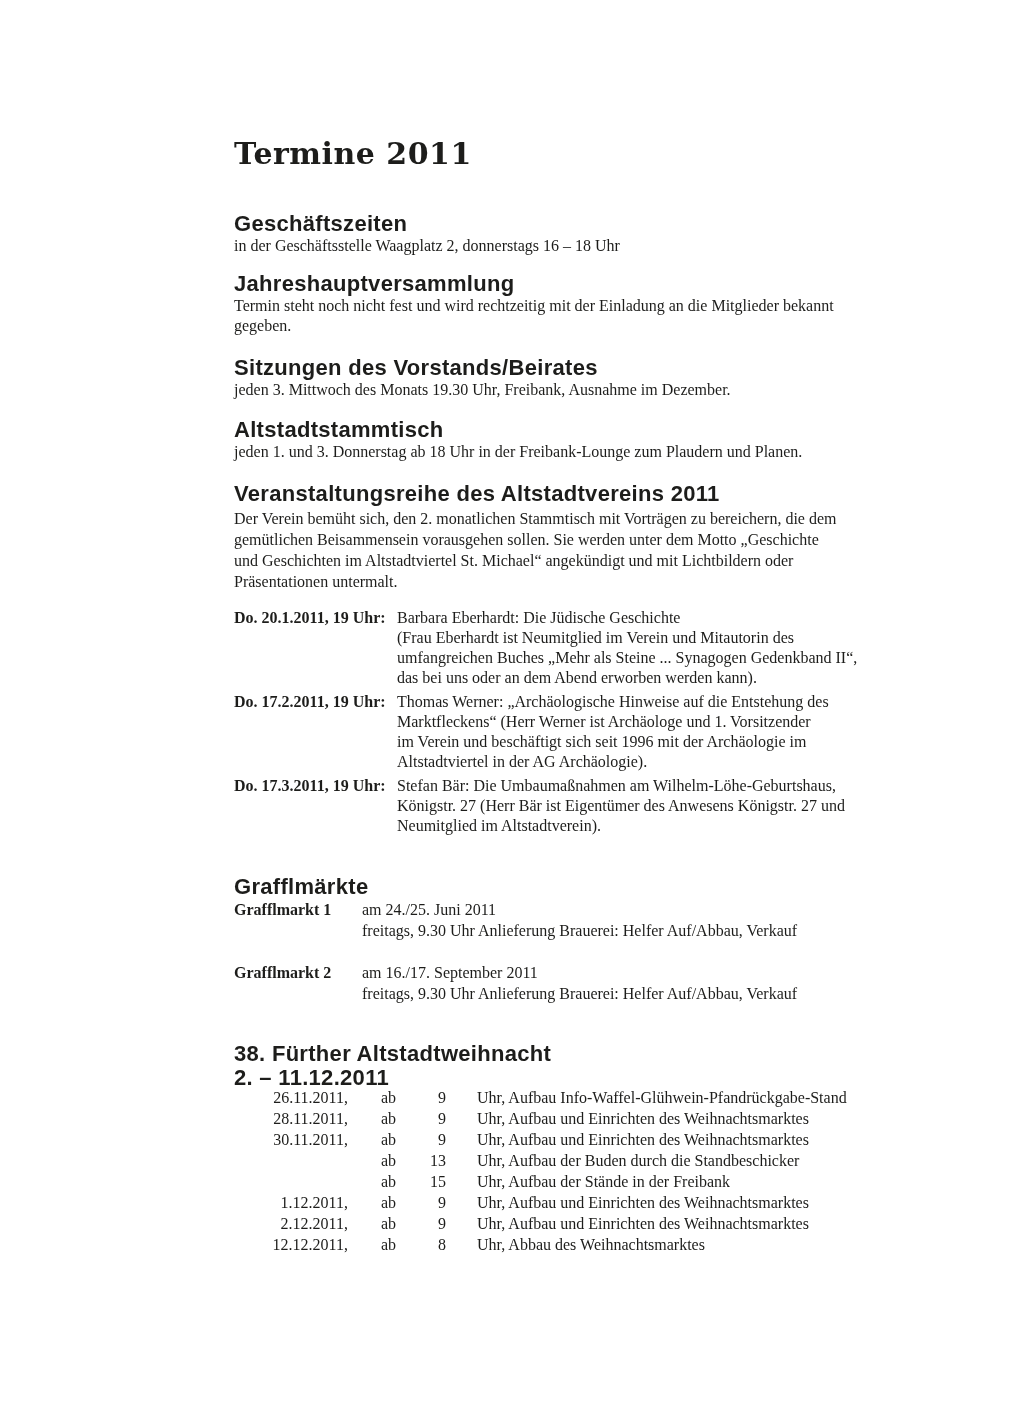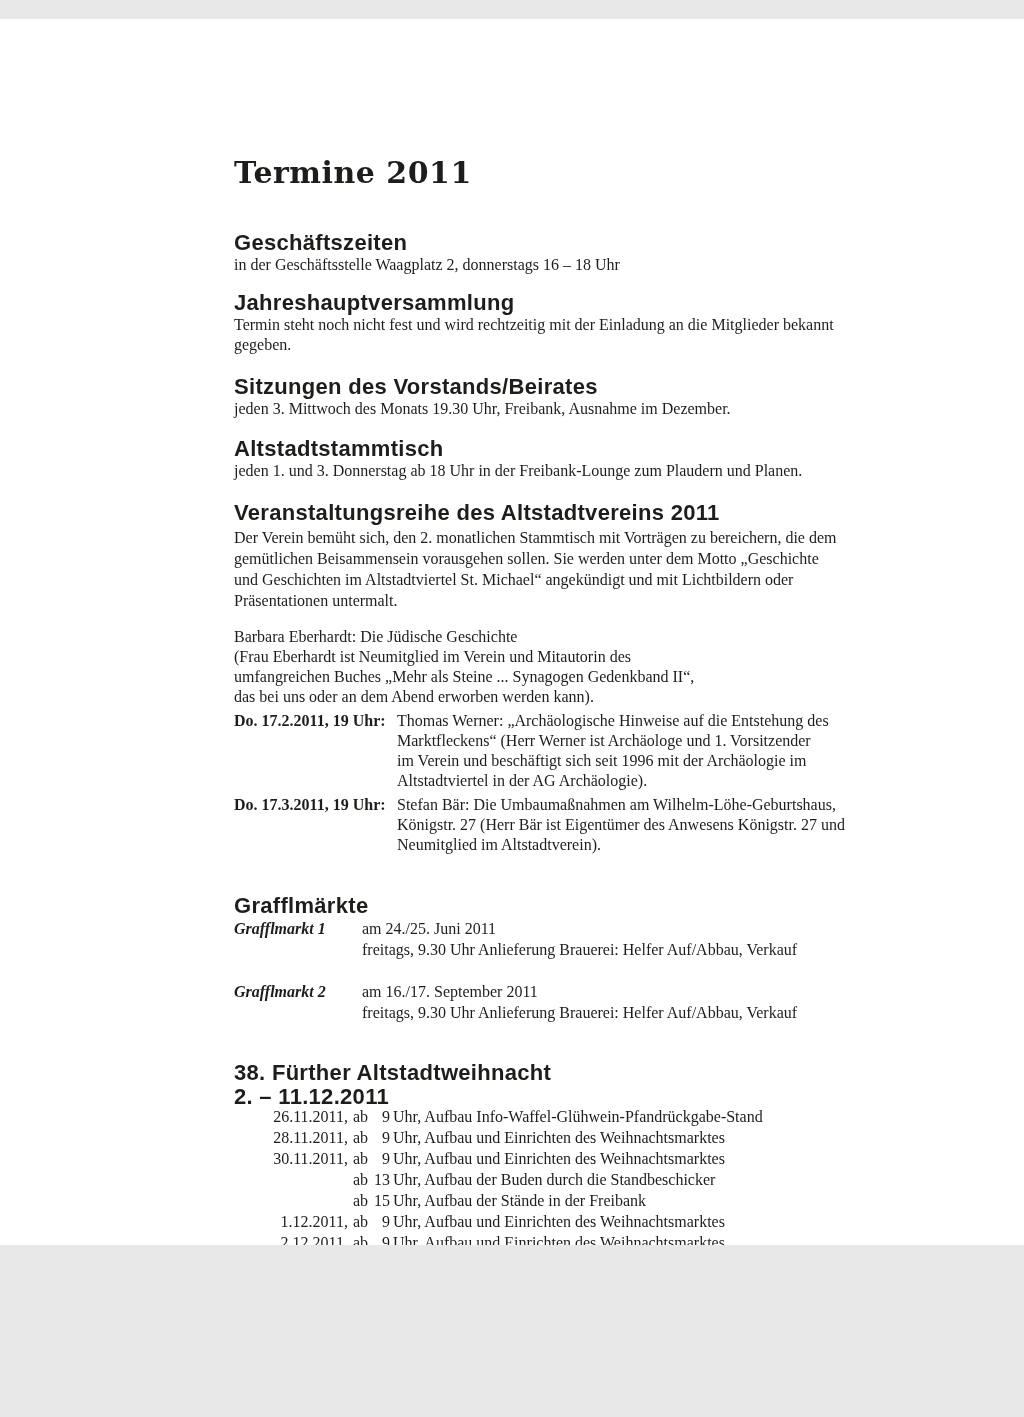--- a/index.html
+++ b/index.html
@@ -1,24 +1,23 @@
 <!DOCTYPE html>
 <html><head>
 <meta charset="utf-8">
 <style>
   html,body{margin:0;padding:0;background:#e8e8e8;}
   .page{
     position:relative;
-    width:1024px;height:1226px;
+    width:1024px;height:1417px;
     background:#ffffff;
     color:#1d1d1b;
     font-family:"Liberation Serif", serif;
     font-size:16px;
     overflow:hidden;
-    margin-top:19px;
   }
   .abs{position:absolute;left:234px;white-space:nowrap;}
   .doc-title{
     font-family:"DejaVu Serif", serif;
     font-weight:700;
     font-size:30px;
     line-height:34px;
     letter-spacing:0.5px;
     margin:0;
   }
@@ -39,25 +38,24 @@
     line-height:20px;
     white-space:nowrap;
   }
   .event .lines .ln{line-height:20px;white-space:nowrap;}
   .graf-item{display:flex;}
   .graf-item .lbl{
     width:128px;flex:0 0 128px;
     font-weight:700;
     line-height:21px;
     white-space:nowrap;
-    font-style:italic;
   }
   .graf-item .lines .ln{line-height:21px;white-space:nowrap;}
   .weih-h2{margin-top:2px;}
-  .sched-row{display:flex;line-height:21px;}
+  .sched-row{display:flex;line-height:21px;gap:28px;}
   .sched-row .c-date{width:114px;flex:0 0 114px;text-align:right;}
   .sched-row .c-ab{margin-left:5px;width:14px;flex:0 0 14px;}
   .sched-row .c-hour{width:23px;flex:0 0 23px;text-align:right;}
   .sched-row .c-text{margin-left:3px;white-space:nowrap;}
 </style>
 </head>
 <body>
 
 <div class="page">
 
@@ -88,20 +86,21 @@
   <div class="abs body lh21" style="top:508px">
     <div class="ln">Der Verein bemüht sich, den 2. monatlichen Stammtisch mit Vorträgen zu bereichern, die dem</div>
     <div class="ln">gemütlichen Beisammensein vorausgehen sollen. Sie werden unter dem Motto „Geschichte</div>
     <div class="ln">und Geschichten im Altstadtviertel St. Michael“ angekündigt und mit Lichtbildern oder</div>
     <div class="ln">Präsentationen untermalt.</div>
   </div>
 
   <div class="abs" style="top:608px">
 
     <div class="event">
+      <div class="lbl">Do. 20.1.2011, 19 Uhr:</div>
       <div class="lines">
         <div class="ln">Barbara Eberhardt: Die Jüdische Geschichte</div>
         <div class="ln">(Frau Eberhardt ist Neumitglied im Verein und Mitautorin des</div>
         <div class="ln">umfangreichen Buches „Mehr als Steine ... Synagogen Gedenkband II“,</div>
         <div class="ln">das bei uns oder an dem Abend erworben werden kann).</div>
       </div>
     </div>
 
     <div class="event">
       <div class="lbl">Do. 17.2.2011, 19 Uhr:</div>

